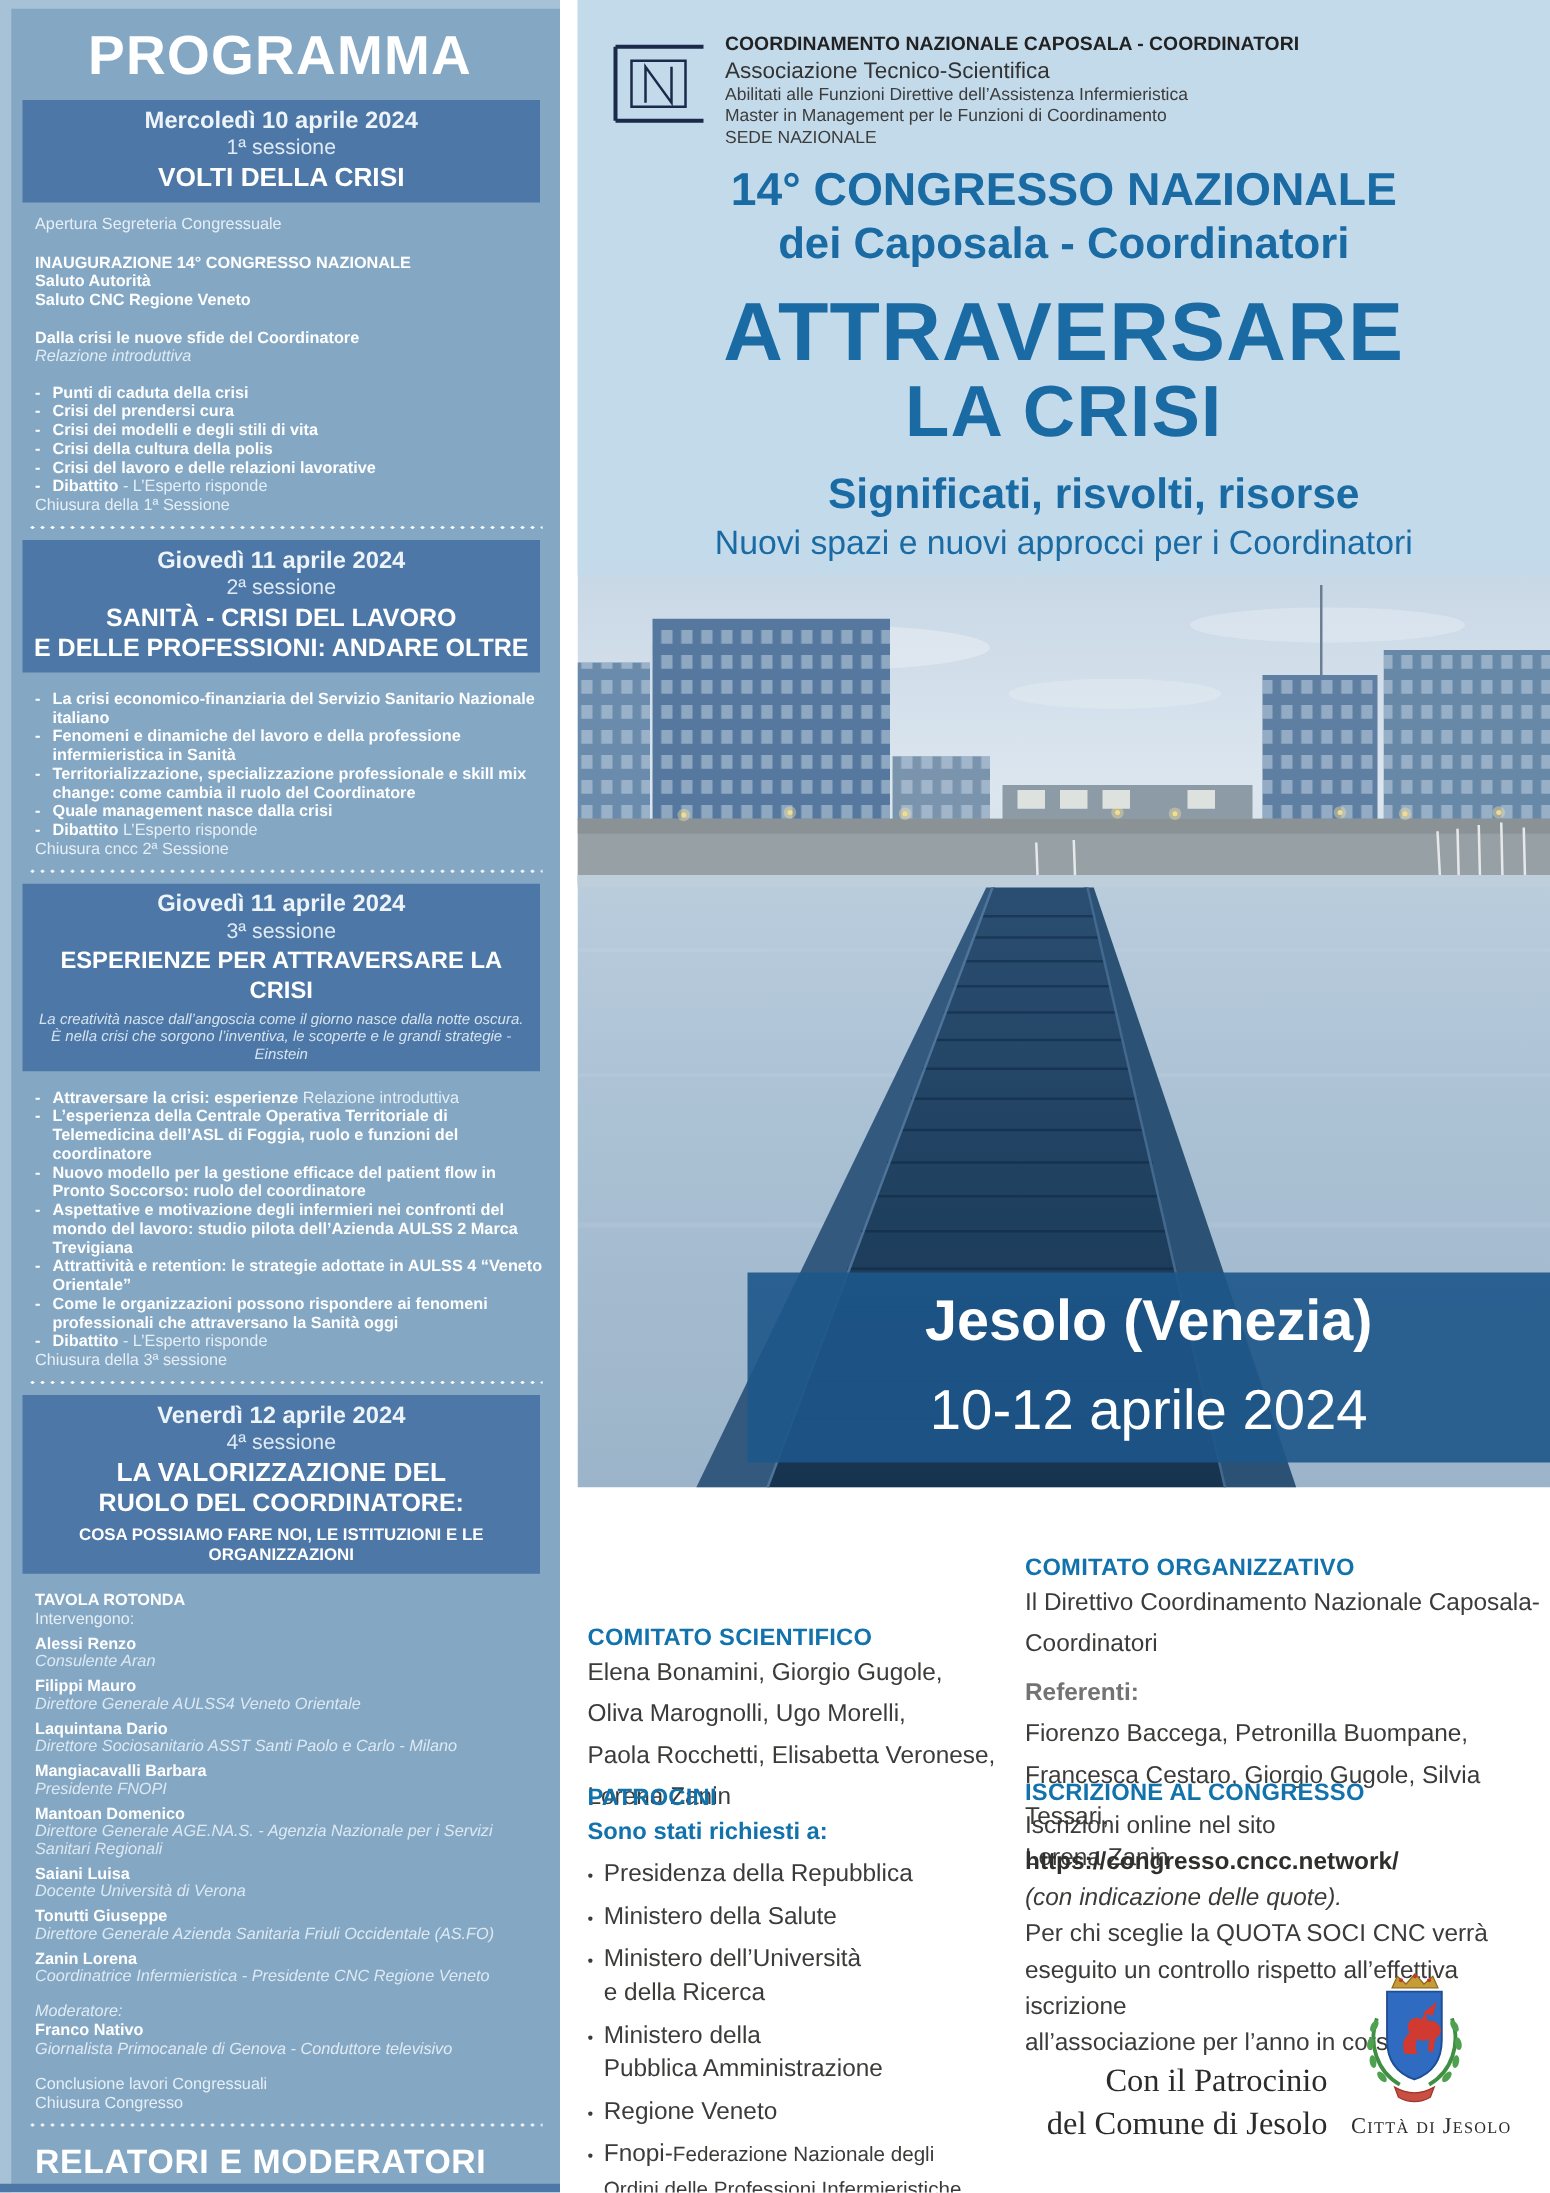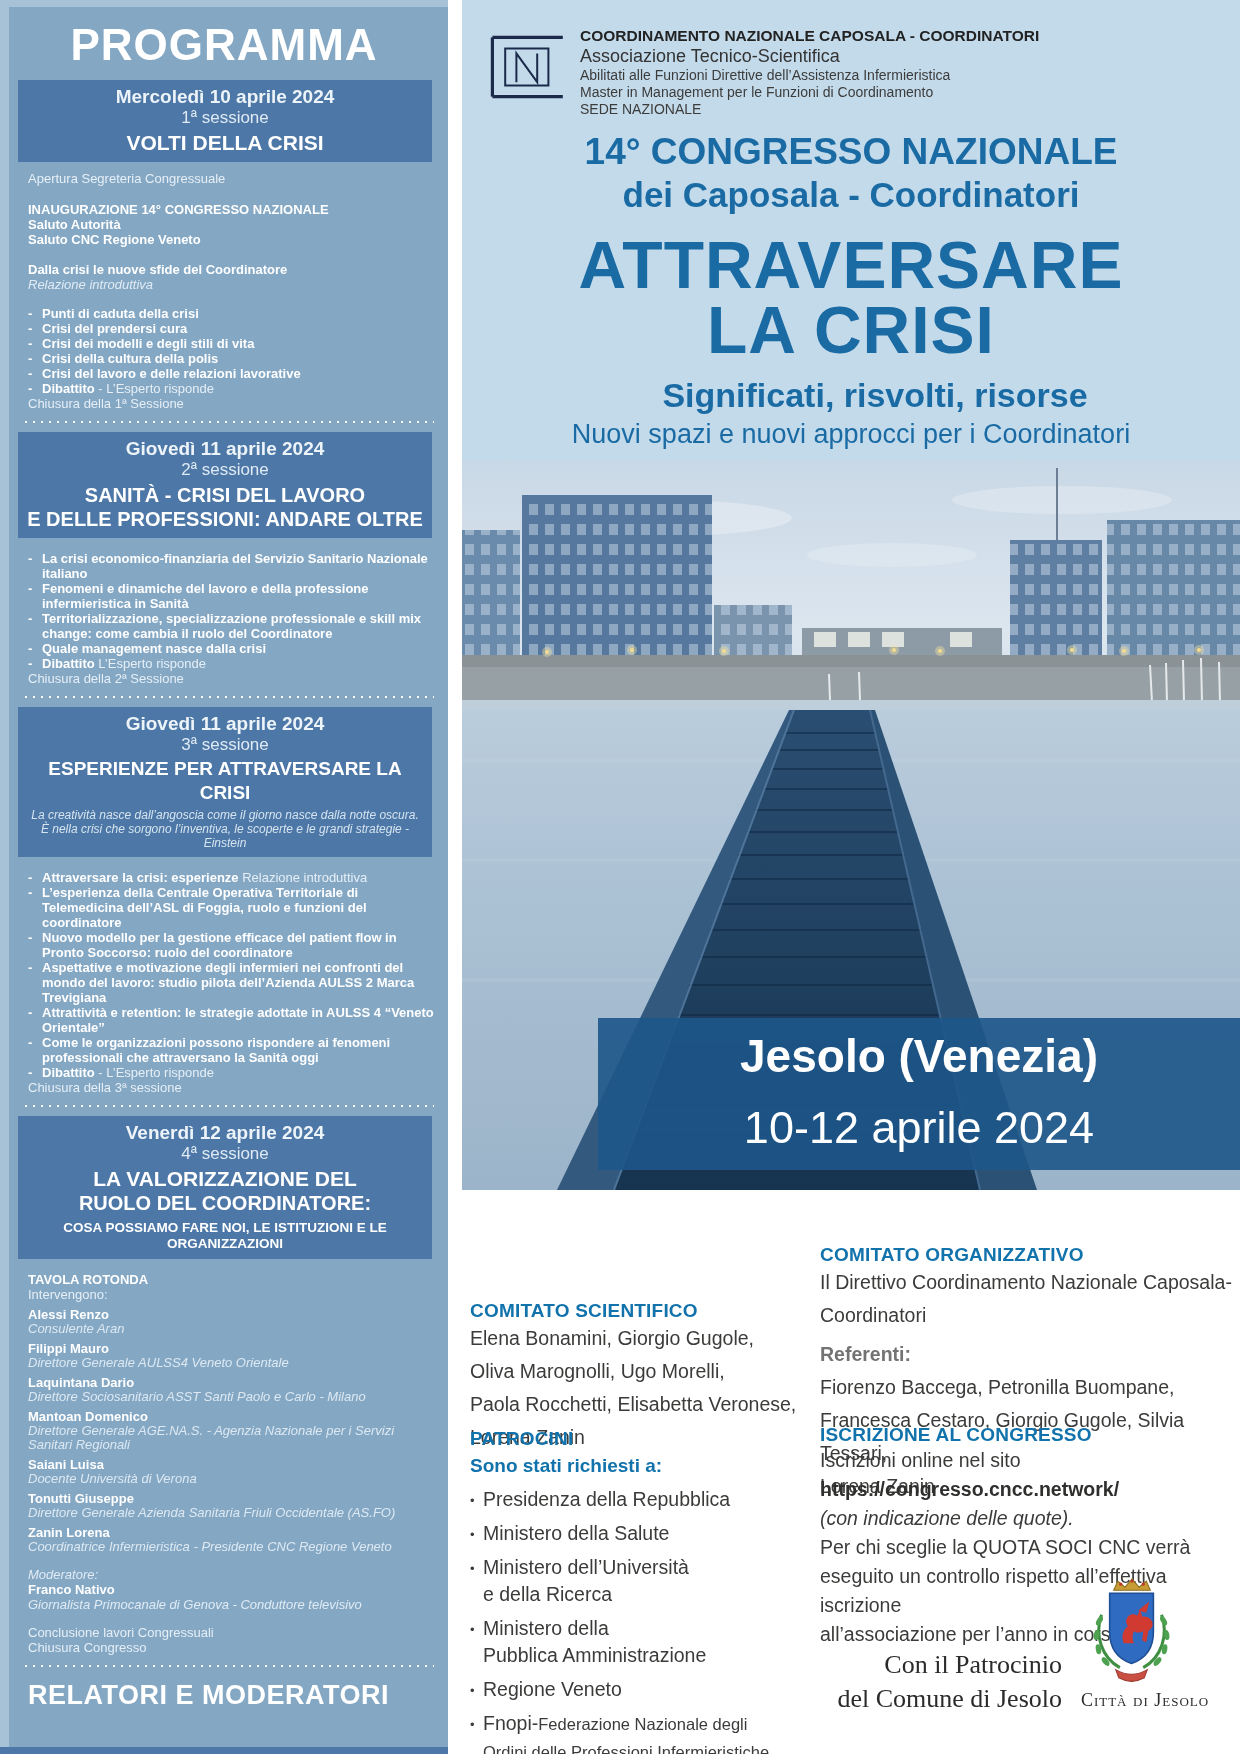--- a/index.html
+++ b/index.html
@@ -42,21 +42,21 @@
   .org-header{position:absolute;left:24px;top:26px;display:flex;}
   .org-logo{width:80px;height:82px;flex:0 0 80px;}
   .org-text{margin-left:14px;color:#2A2A29;}
   .org-text .l1{font-size:15.5px;font-weight:700;line-height:20px;color:#222;}
   .org-text .l2{font-size:18px;font-weight:400;line-height:21px;color:#333;}
   .org-text .l3{font-size:14px;font-weight:400;line-height:17px;color:#3C3C3B;}
   .title-block{position:absolute;left:0;top:130px;width:778px;text-align:center;color:#1A6BA4;}
   .tb1{font-size:37px;font-weight:800;line-height:44px;}
   .tb2{font-size:35px;font-weight:800;line-height:42px;}
   .tb3{font-size:66px;font-weight:800;line-height:66px;margin-top:16px;letter-spacing:1px;}
-  .tb4{font-size:66px;font-weight:800;line-height:64px;letter-spacing:1px;}
+  .tb4{font-size:58px;font-weight:800;line-height:64px;letter-spacing:1px;}
   .tb5{font-size:34px;font-weight:800;line-height:42px;margin-top:12px;padding-left:48px;}
   .tb6{font-size:27px;font-weight:500;line-height:32px;margin-top:2px;}
   .photo{position:absolute;left:0;top:460px;width:778px;height:730px;}
   .jesolo-band{position:absolute;left:136px;top:1018px;width:642px;height:152px;
                background:rgba(29,86,138,0.9);color:#fff;text-align:center;}
   .jb1{font-size:46px;font-weight:700;line-height:76px;}
   .jb2{font-size:45px;font-weight:300;line-height:68px;}
 
   .heading-blue{color:#1273AC;font-size:19px;font-weight:700;letter-spacing:.2px;}
   .body-dark{color:#3B3B3A;font-size:19.5px;line-height:33px;font-weight:400;}
@@ -119,21 +119,21 @@
       <div class="n">2ª sessione</div>
       <div class="tm" style="margin-top:3px;">SANITÀ - CRISI DEL LAVORO</div>
       <div class="tm">E DELLE PROFESSIONI: ANDARE OLTRE</div>
     </div>
     <div class="sb-block" style="margin-top:13px;">
       <div class="li">La crisi economico-finanziaria del Servizio Sanitario Nazionale italiano</div>
       <div class="li">Fenomeni e dinamiche del lavoro e della professione infermieristica in Sanità</div>
       <div class="li">Territorializzazione, specializzazione professionale e skill mix change: come cambia il ruolo del Coordinatore</div>
       <div class="li">Quale management nasce dalla crisi</div>
       <div class="li"><b>Dibattito</b><span class="lt"> L’Esperto risponde</span></div>
-      <div class="sb-small">Chiusura della 2ª Sessione</div>
+      <div class="sb-small">Chiusura cncc 2ª Sessione</div>
     </div>
     <div class="sep"></div>
 
     <div class="sess">
       <div class="d">Giovedì 11 aprile 2024</div>
       <div class="n">3ª sessione</div>
       <div class="ts">ESPERIENZE PER ATTRAVERSARE LA CRISI</div>
       <div class="q" style="margin-top:3px;">La creatività nasce dall’angoscia come il giorno nasce dalla notte oscura.</div>
       <div class="q">È nella crisi che sorgono l’inventiva, le scoperte e le grandi strategie - Einstein</div>
     </div>
@@ -163,20 +163,24 @@
         <div class="nm">Alessi Renzo</div>
         <div class="rl">Consulente Aran</div>
       </div>
       <div class="speaker">
         <div class="nm">Filippi Mauro</div>
         <div class="rl">Direttore Generale AULSS4 Veneto Orientale</div>
       </div>
       <div class="speaker">
         <div class="nm">Laquintana Dario</div>
         <div class="rl">Direttore Sociosanitario ASST Santi Paolo e Carlo - Milano</div>
+      </div>
+      <div class="speaker">
+        <div class="nm">Mangiacavalli Barbara</div>
+        <div class="rl">Presidente FNOPI</div>
       </div>
       <div class="speaker">
         <div class="nm">Mantoan Domenico</div>
         <div class="rl">Direttore Generale AGE.NA.S. - Agenzia Nazionale per i Servizi Sanitari Regionali</div>
       </div>
       <div class="speaker">
         <div class="nm">Saiani Luisa</div>
         <div class="rl">Docente Università di Verona</div>
       </div>
       <div class="speaker">

